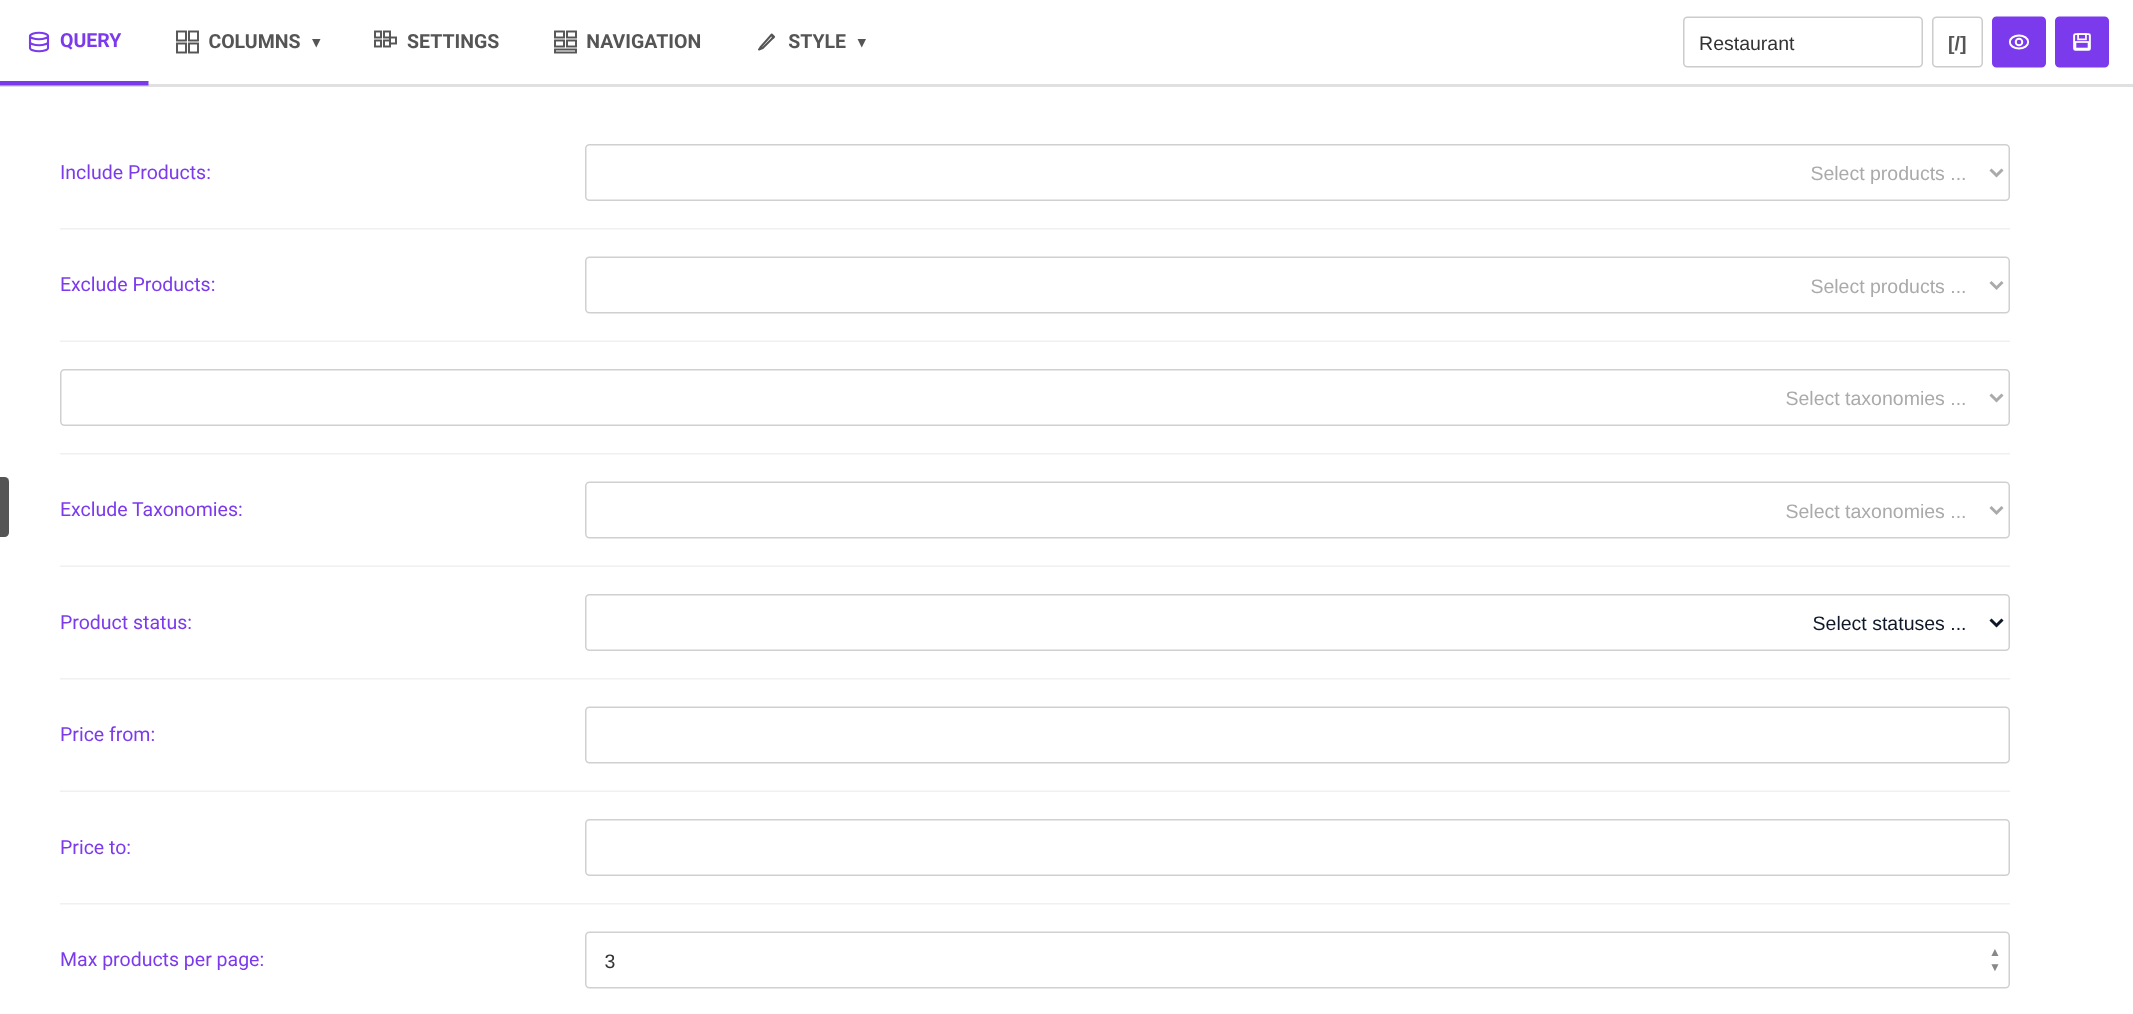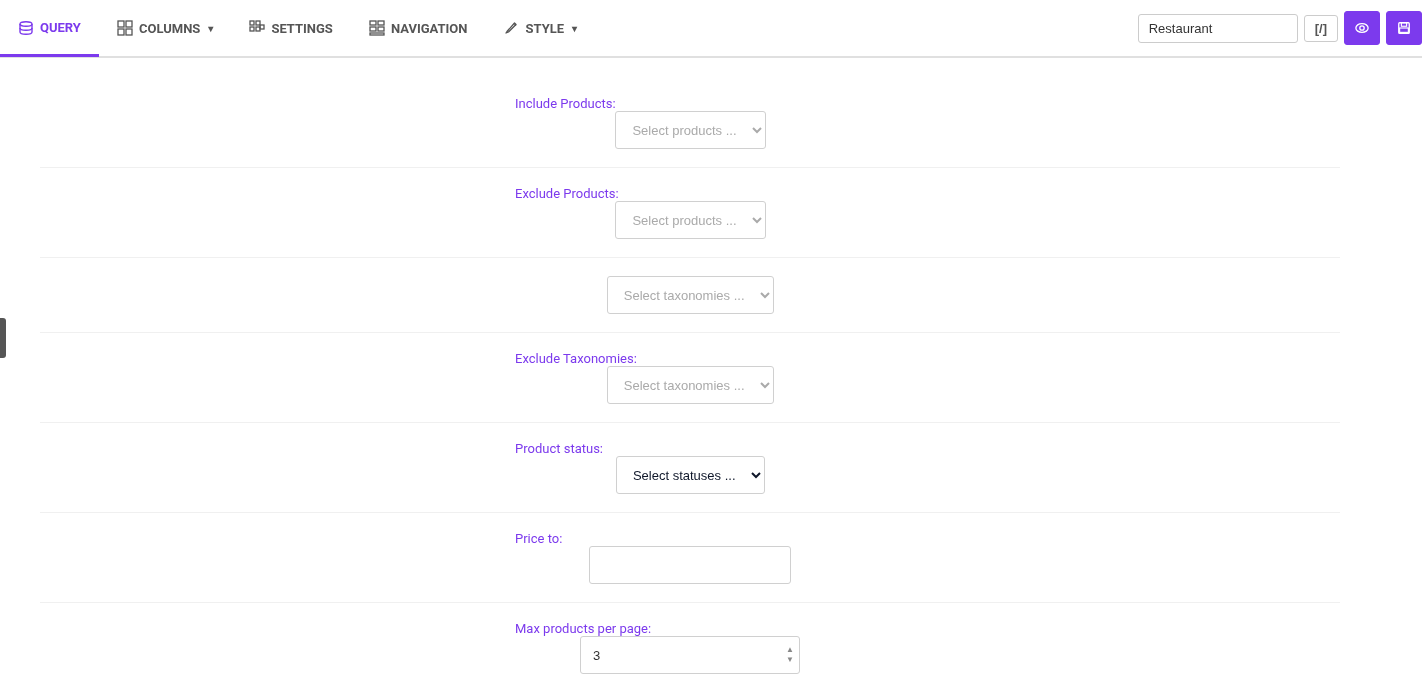--- a/index.html
+++ b/index.html
@@ -41,23 +41,22 @@
     }
 
     .nav-tab .chevron {
       font-size: 10px;
       margin-left: 2px;
     }
 
     .nav-right {
       margin-left: auto;
       display: flex;
-      align-items: center;
       gap: 6px;
-      padding-right: 0;
+      padding-right: 16px;
     }
 
     .restaurant-input {
       border: 1px solid #ccc;
       border-radius: 3px;
       padding: 6px 10px;
       font-size: 13px;
       width: 160px;
       color: #333;
       outline: none;
@@ -119,21 +118,20 @@
     .main-content {
       padding: 20px 40px 20px 40px;
       max-width: 1380px;
     }
 
     .form-row {
       display: flex;
       align-items: center;
       padding: 18px 0;
       border-bottom: 1px solid #f0f0f0;
-      flex-direction: column;
     }
 
     .form-row:last-child {
       border-bottom: none;
     }
 
     .form-label {
       width: 350px;
       min-width: 350px;
       color: #7c3aed;
@@ -326,20 +324,26 @@
 
   <div class="form-row">
     <div class="form-label">Product status:</div>
     <div class="form-control-wrap">
       <select class="form-select" style="color: #0f172a;">
         <option value="">Select statuses ...</option>
       </select>
     </div>
   </div>
 
+  <div class="form-row">
+    <div class="form-label">Price from:</div>
+    <div class="form-control-wrap">
+      <input type="text" class="form-input" value="" style="">
+    </div>
+  </div>
 
   <div class="form-row">
     <div class="form-label">Price to:</div>
     <div class="form-control-wrap">
       <input type="text" class="form-input" value="" style="">
     </div>
   </div>
 
   <div class="form-row">
     <div class="form-label">Max products per page:</div>

